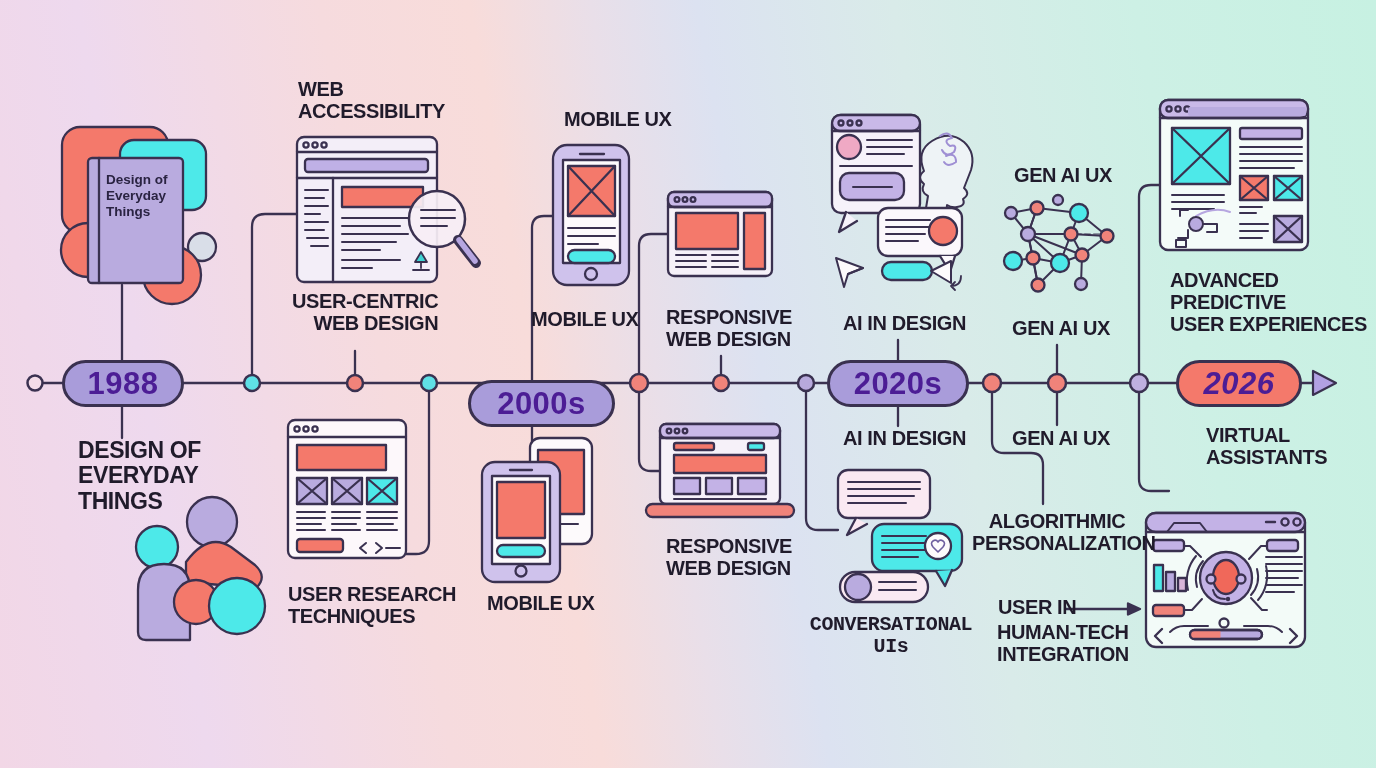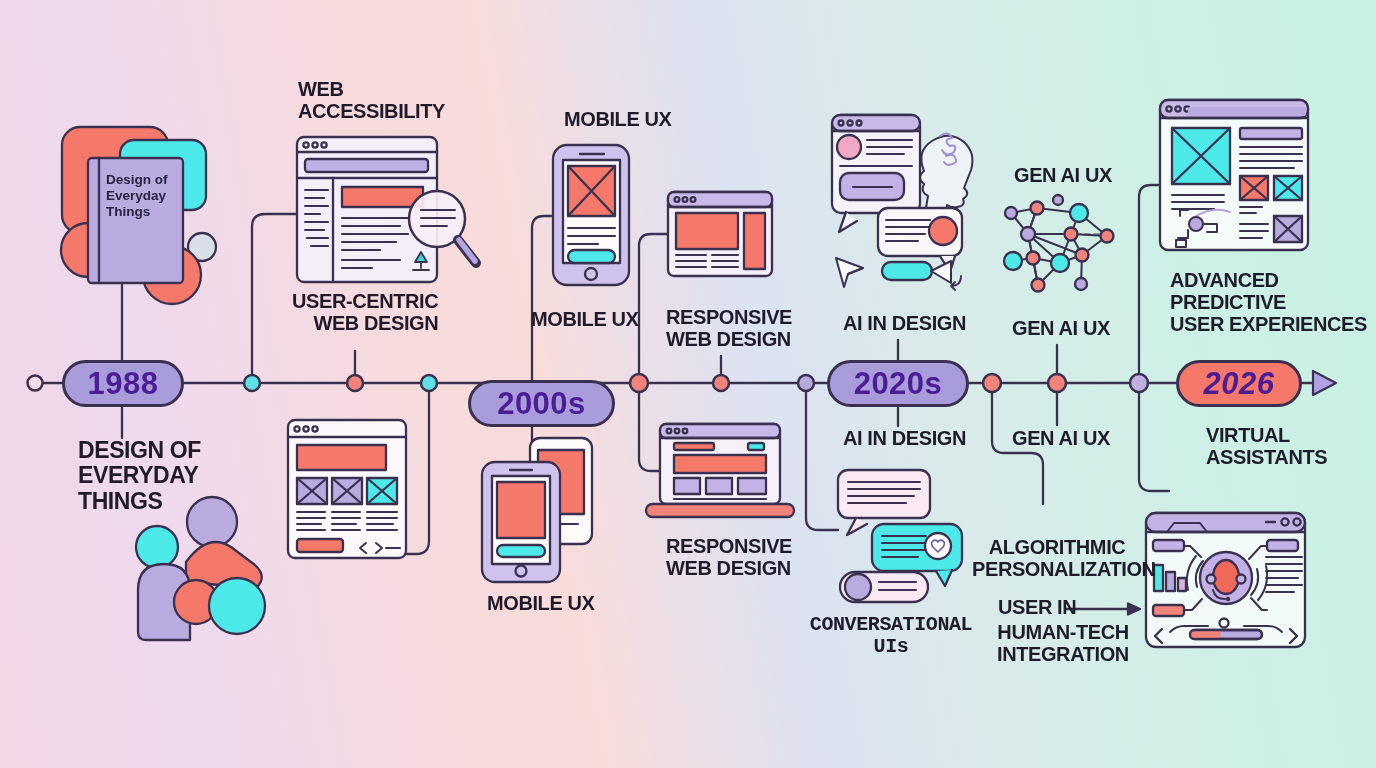--- a/index.html
+++ b/index.html
@@ -474,28 +474,30 @@
 <div class="lbl" style="left:843px; top:312px;">AI IN DESIGN</div>
 <div class="lbl" style="left:1014px; top:164px;">GEN AI UX</div>
 <div class="lbl" style="left:1012px; top:317px;">GEN AI UX</div>
 <div class="lbl" style="left:1170px; top:269px;">ADVANCED
 PREDICTIVE
 USER EXPERIENCES</div>
 
 <div class="lbl big" style="left:78px; top:438px;">DESIGN OF
 EVERYDAY
 THINGS</div>
+<div class="lbl" style="left:288px; top:583px;">USER RESEARCH
+TECHNIQUES</div>
 <div class="lbl" style="left:487px; top:592px;">MOBILE UX</div>
 <div class="lbl" style="left:666px; top:535px;">RESPONSIVE
 WEB DESIGN</div>
 <div class="lbl" style="left:843px; top:427px;">AI IN DESIGN</div>
 <div class="lbl center" style="left:806px; top:614px; width:170px;font-family:Liberation Mono, monospace;">CONVERSATIONAL
 UIs</div>
 <div class="lbl" style="left:1012px; top:427px;">GEN AI UX</div>
-<div class="lbl center" style="left:972px; top:536px; width:170px;">ALGORITHMIC
+<div class="lbl center" style="left:972px; top:510px; width:170px;">ALGORITHMIC
 PERSONALIZATION</div>
 <div class="lbl" style="left:998px; top:596px;">USER IN</div>
-<div class="lbl" style="left:997px; top:621px;text-align:right;">HUMAN-TECH
+<div class="lbl" style="left:997px; top:621px;">HUMAN-TECH
 INTEGRATION</div>
 <div class="lbl" style="left:1172px; top:424px;margin-left:34px;">VIRTUAL
 ASSISTANTS</div>
 
 </div>
 
 </body></html>

